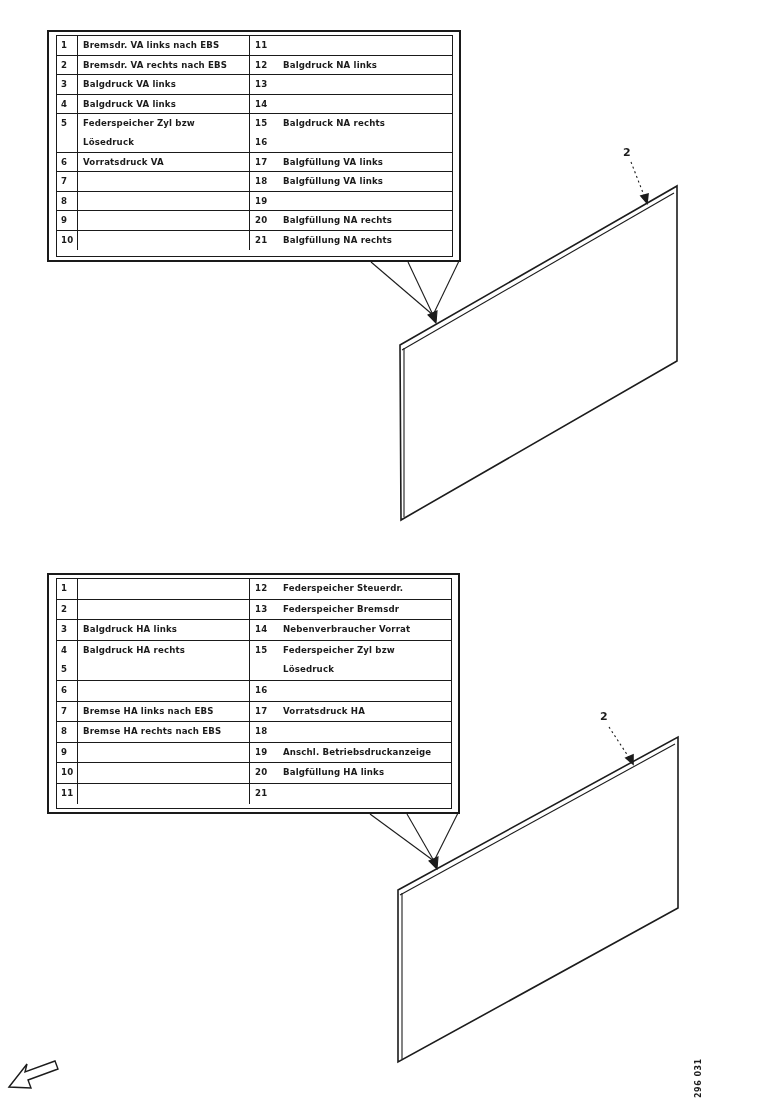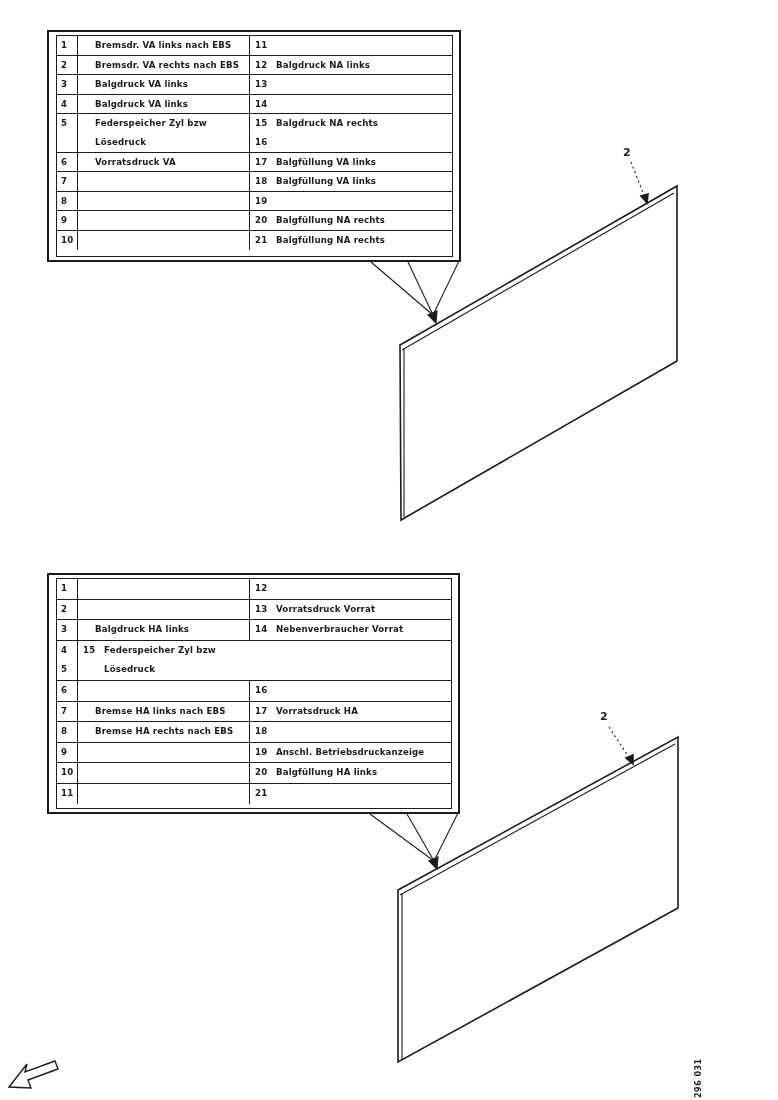--- a/index.html
+++ b/index.html
@@ -11,26 +11,26 @@
   .callout{position:absolute;border:2px solid #1a1a1a;background:#fff;box-sizing:border-box;}
   .callout-front{left:47px;top:30px;width:414px;height:232px;}
   .callout-rear{left:47px;top:573px;width:413px;height:241px;}
   .tbl{position:absolute;left:7px;right:6px;top:3px;bottom:3px;border:1.6px solid #1a1a1a;box-sizing:border-box;}
   .tbl-front{--rh:18.6px;}
   .tbl-rear{--rh:19.6px;}
   .band{display:grid;grid-template-columns:21px 172px 1fr;border-bottom:1.4px solid #1a1a1a;}
   .band:last-child{border-bottom:none;}
   .cell{box-sizing:border-box;overflow:hidden;}
   .cell.numcol{border-right:1.4px solid #1a1a1a;padding-left:4px;}
-  .cell.ltext{border-right:1.4px solid #1a1a1a;padding-left:5px;margin-left:12px;}
+  .cell.ltext{border-right:1.4px solid #1a1a1a;padding-left:5px;}
   .line{height:var(--rh);line-height:var(--rh);font-size:8.6px;font-weight:700;
         letter-spacing:0.15px;white-space:nowrap;overflow:hidden;}
   .rline{display:flex;}
   .rline .rnum{width:21px;padding-left:5px;flex:none;}
-  .rline .rtxt{flex:1;}
+  .rline .rtxt{flex:1;margin-left:7px;}
   svg.art{position:absolute;left:0;top:0;pointer-events:none;}
   svg.art *{vector-effect:non-scaling-stroke;}
   .figcode{
     position:absolute;left:748px;top:1028px;width:70px;
     font-size:8px;font-weight:700;letter-spacing:0.5px;
     transform:rotate(-90deg);transform-origin:8px 62px;
     white-space:nowrap;
   }
 </style>
 </head>
@@ -193,34 +193,35 @@
         <div class="band">
           <div class="cell numcol">
             <div class="line">1</div>
           </div>
           <div class="cell ltext">
             <div class="line"></div>
           </div>
           <div class="cell">
             <div class="line rline">
               <span class="rnum">12</span>
+              <span class="rtxt">Federspeicher Steuerdr.</span>
             </div>
           </div>
         </div>
         <div class="band">
           <div class="cell numcol">
             <div class="line">2</div>
           </div>
           <div class="cell ltext">
             <div class="line"></div>
           </div>
           <div class="cell">
             <div class="line rline">
               <span class="rnum">13</span>
-              <span class="rtxt">Vorratsdruck Vorrat</span>
+              <span class="rtxt">Federspeicher Bremsdr</span>
             </div>
           </div>
         </div>
         <div class="band">
           <div class="cell numcol">
             <div class="line">3</div>
           </div>
           <div class="cell ltext">
             <div class="line">Balgdruck HA links</div>
           </div>
@@ -228,20 +229,23 @@
             <div class="line rline">
               <span class="rnum">14</span>
               <span class="rtxt">Nebenverbraucher Vorrat</span>
             </div>
           </div>
         </div>
         <div class="band">
           <div class="cell numcol">
             <div class="line">4</div>
             <div class="line">5</div>
+          </div>
+          <div class="cell ltext">
+            <div class="line">Balgdruck HA rechts</div>
           </div>
           <div class="cell">
             <div class="line rline">
               <span class="rnum">15</span>
               <span class="rtxt">Federspeicher Zyl bzw</span>
             </div>
             <div class="line rline">
               <span class="rnum"></span>
               <span class="rtxt">Lösedruck</span>
             </div>

